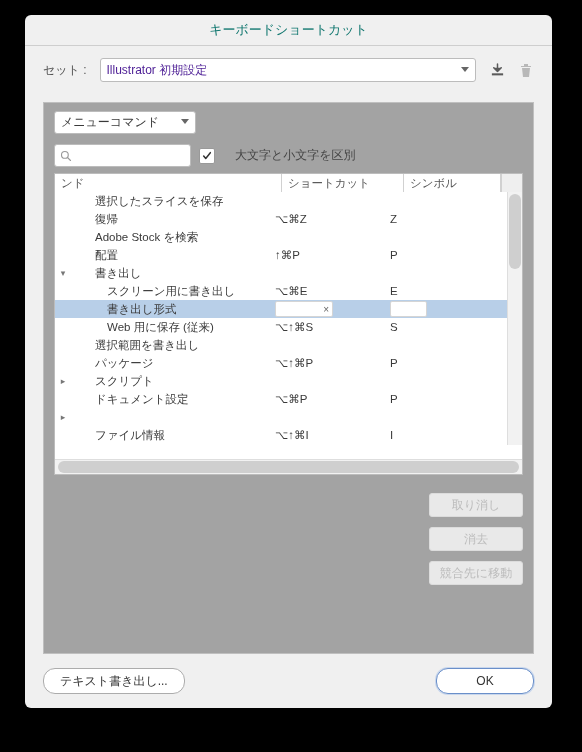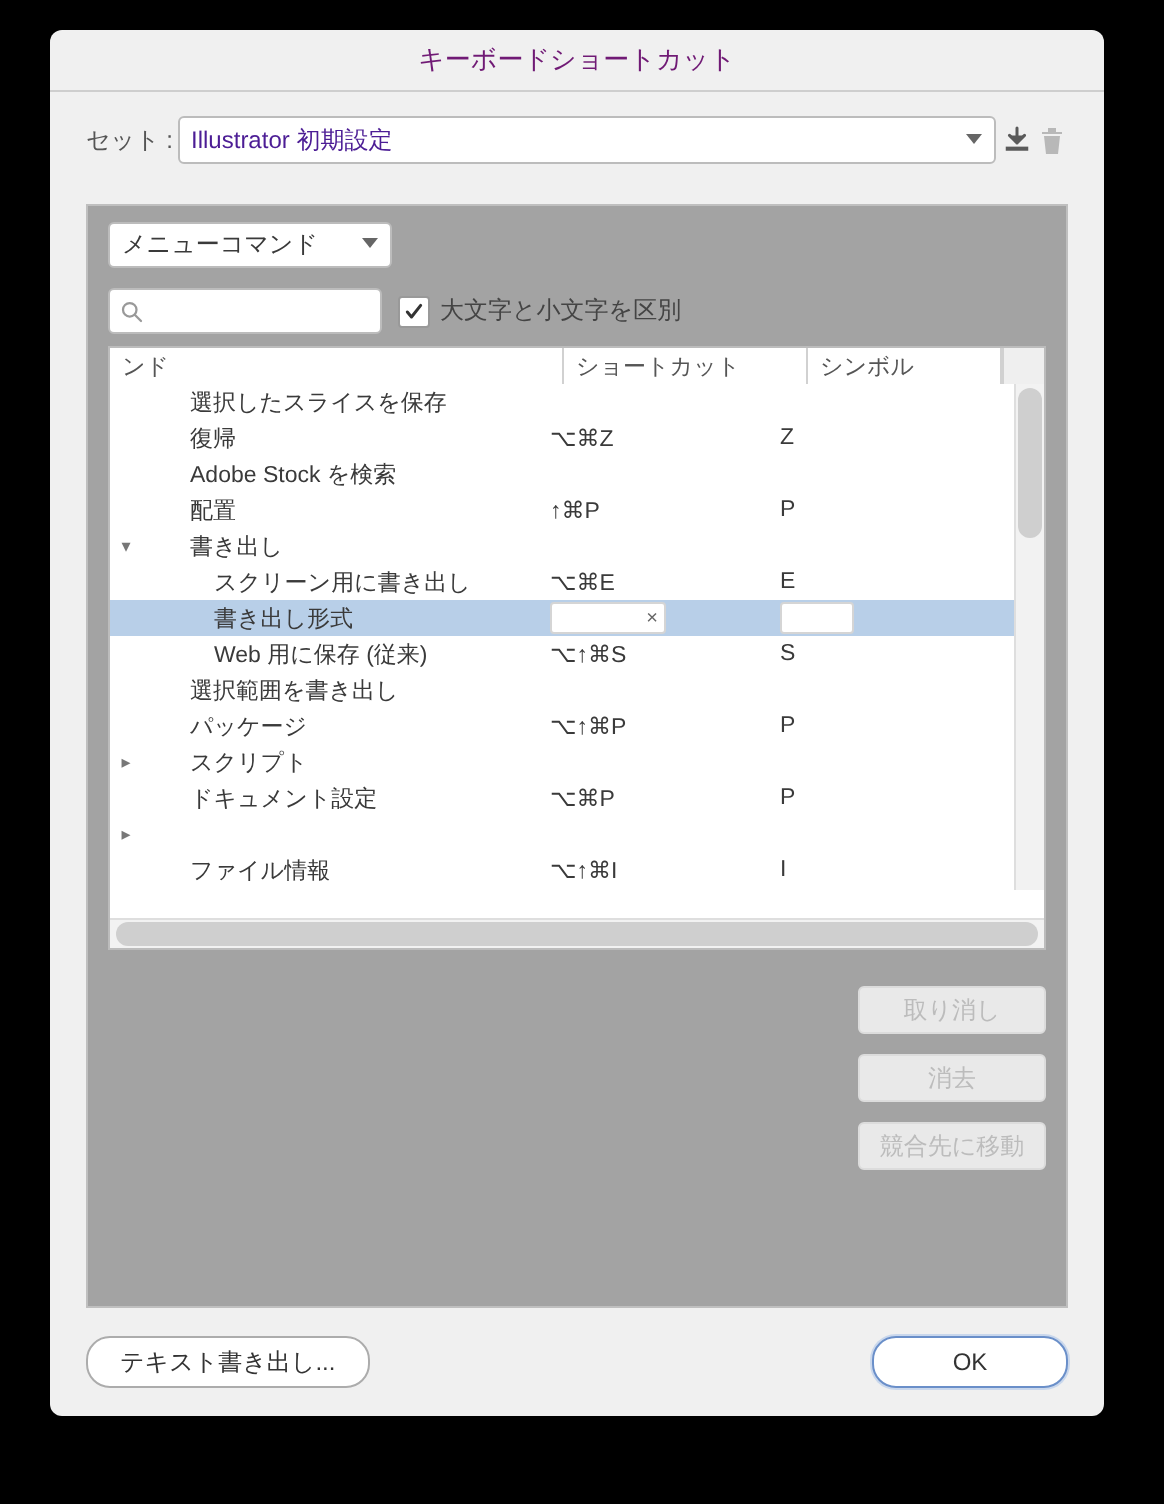--- a/index.html
+++ b/index.html
@@ -21,34 +21,34 @@
     background: #f0f0f0;
     border-radius: 6px;
     box-shadow: 0 15px 35px rgba(0,0,0,0.55);
     display: flex;
     flex-direction: column;
   }
   .titlebar {
     height: 30px;
     line-height: 30px;
     text-align: center;
-    color: #701a75;
+    color: #0f766e;
     border-bottom: 1px solid #cecece;
     font-size: 13px;
   }
   .content {
     flex: 1;
     padding: 12px 18px 14px 18px;
     display: flex;
     flex-direction: column;
   }
   .set-row {
     display: flex;
     align-items: center;
-    gap: 2px;
+    gap: 13px;
     margin-bottom: 20px;
   }
   .set-label { color:#555; }
   .set-select {
     flex: 1;
     height: 22px;
     background: #fff;
     border: 1px solid #bcbcbc;
     border-radius: 3px;
     display: flex;
@@ -126,21 +126,21 @@
     color:#888;
   }
   .search-field svg{flex-shrink:0;}
   .search-field input{
     border:none;outline:none;width:100%;font-size:12px;
     background:transparent;
   }
   .chk {
     display:flex;
     align-items:center;
-    gap:5px;
+    gap:20px;
     color:#444;
   }
   .chk-box{
     width:14px;height:14px;background:#fff;border:1px solid #999;border-radius:2px;
     display:flex;align-items:center;justify-content:center;
   }
   .chk-box svg { display:block;}
   .table-area{
     border:1px solid #bcbcbc;
     background:#fff;

